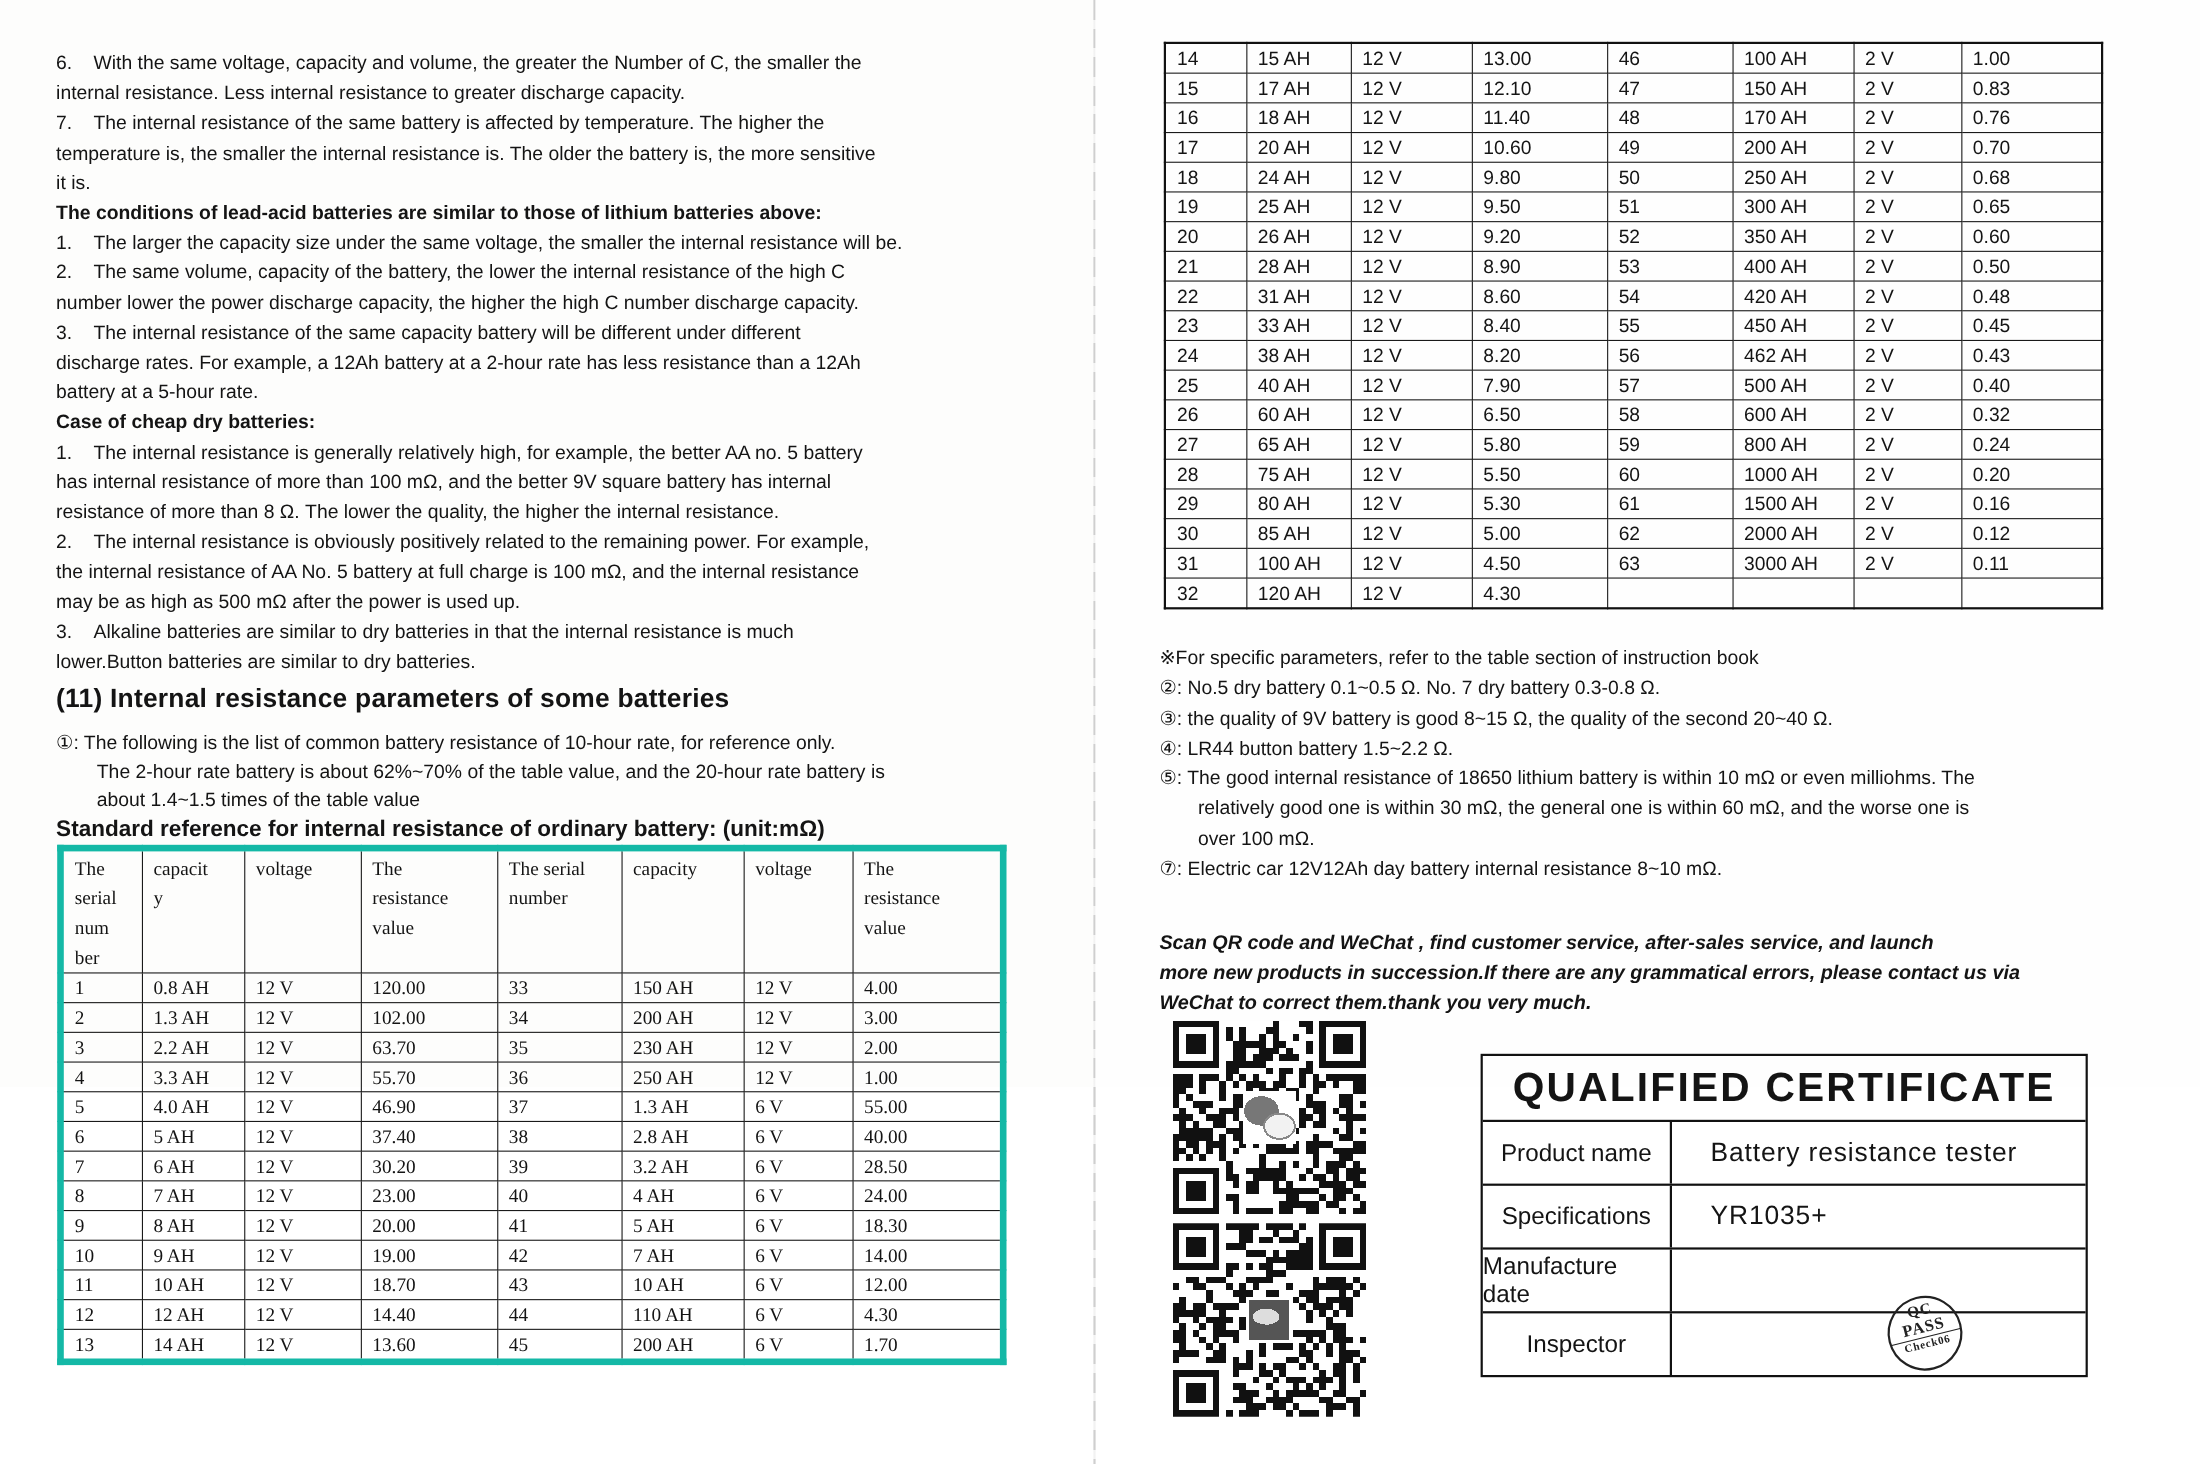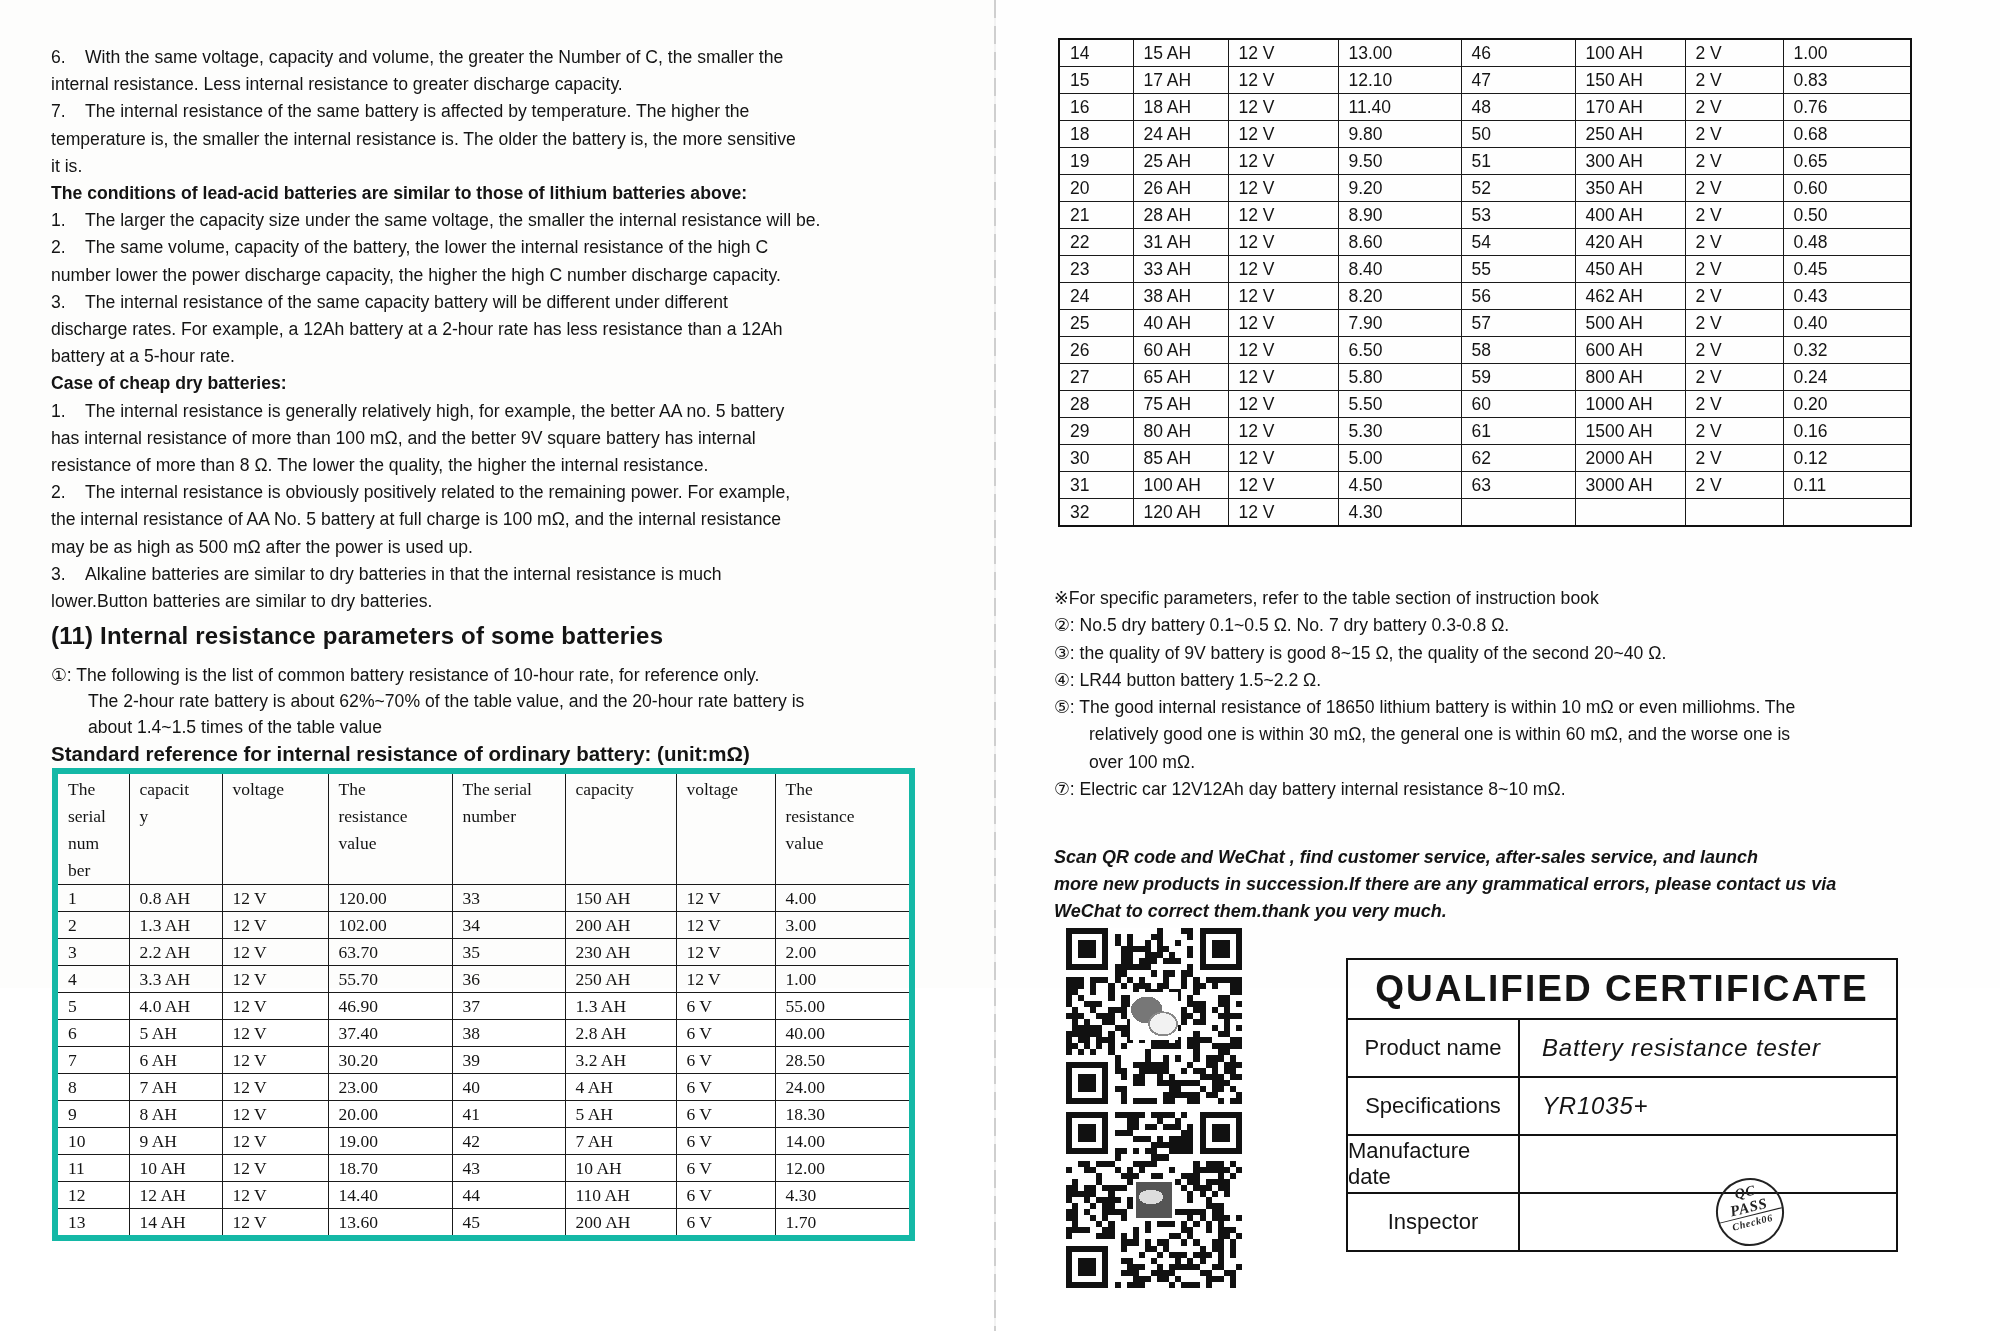--- a/index.html
+++ b/index.html
@@ -40,21 +40,21 @@
 
   .qr { position: absolute; left: 1066px; width: 176px; height: 176px; }
   #qr1 { top: 928px; }
   #qr2 { top: 1112px; }
 
   .cert { position: absolute; left: 1346px; top: 958px; width: 548px; border: 2.5px solid #111; }
   .cert .title { height: 58px; border-bottom: 2.5px solid #111; text-align: center; font-size: 37px; font-weight: bold; letter-spacing: 2px; line-height: 58px; }
   .cert .row { display: flex; height: 56px; border-bottom: 2.5px solid #111; }
   .cert .row:last-child { border-bottom: none; }
   .cert .k { width: 170px; border-right: 2.5px solid #111; font-size: 22px; display: flex; align-items: center; justify-content: center; }
-  .cert .v { flex: 1; font-size: 24px; display: flex; align-items: center; padding-left: 22px; letter-spacing: 0.8px; position: relative; font-style: italic; }
+  .cert .v { flex: 1; font-size: 24px; display: flex; align-items: center; padding-left: 35px; letter-spacing: 0.8px; position: relative; }
   .stamp { position: absolute; left: 196px; top: 0px; width: 64px; height: 64px; border: 2px solid #222; border-radius: 50%;
     transform: rotate(-14deg); font-family: "Liberation Serif", serif; text-align: center; font-weight: bold; color: #222; }
   .stamp .s1 { font-size: 14px; line-height: 14px; display: block; margin-top: 5px; }
   .stamp .s2 { font-size: 15px; line-height: 16px; display: block; border-bottom: 1.5px solid #222; }
   .stamp .s3 { font-size: 10px; line-height: 14px; display: block; }
 </style>
 </head>
 <body>
 
 <div class="page page-left">
@@ -288,20 +288,30 @@
       </tr>
       <tr>
         <td>16</td>
         <td>18 AH</td>
         <td>12 V</td>
         <td>11.40</td>
         <td>48</td>
         <td>170 AH</td>
         <td>2 V</td>
         <td>0.76</td>
+      </tr>
+      <tr>
+        <td>17</td>
+        <td>20 AH</td>
+        <td>12 V</td>
+        <td>10.60</td>
+        <td>49</td>
+        <td>200 AH</td>
+        <td>2 V</td>
+        <td>0.70</td>
       </tr>
       <tr>
         <td>18</td>
         <td>24 AH</td>
         <td>12 V</td>
         <td>9.80</td>
         <td>50</td>
         <td>250 AH</td>
         <td>2 V</td>
         <td>0.68</td>

